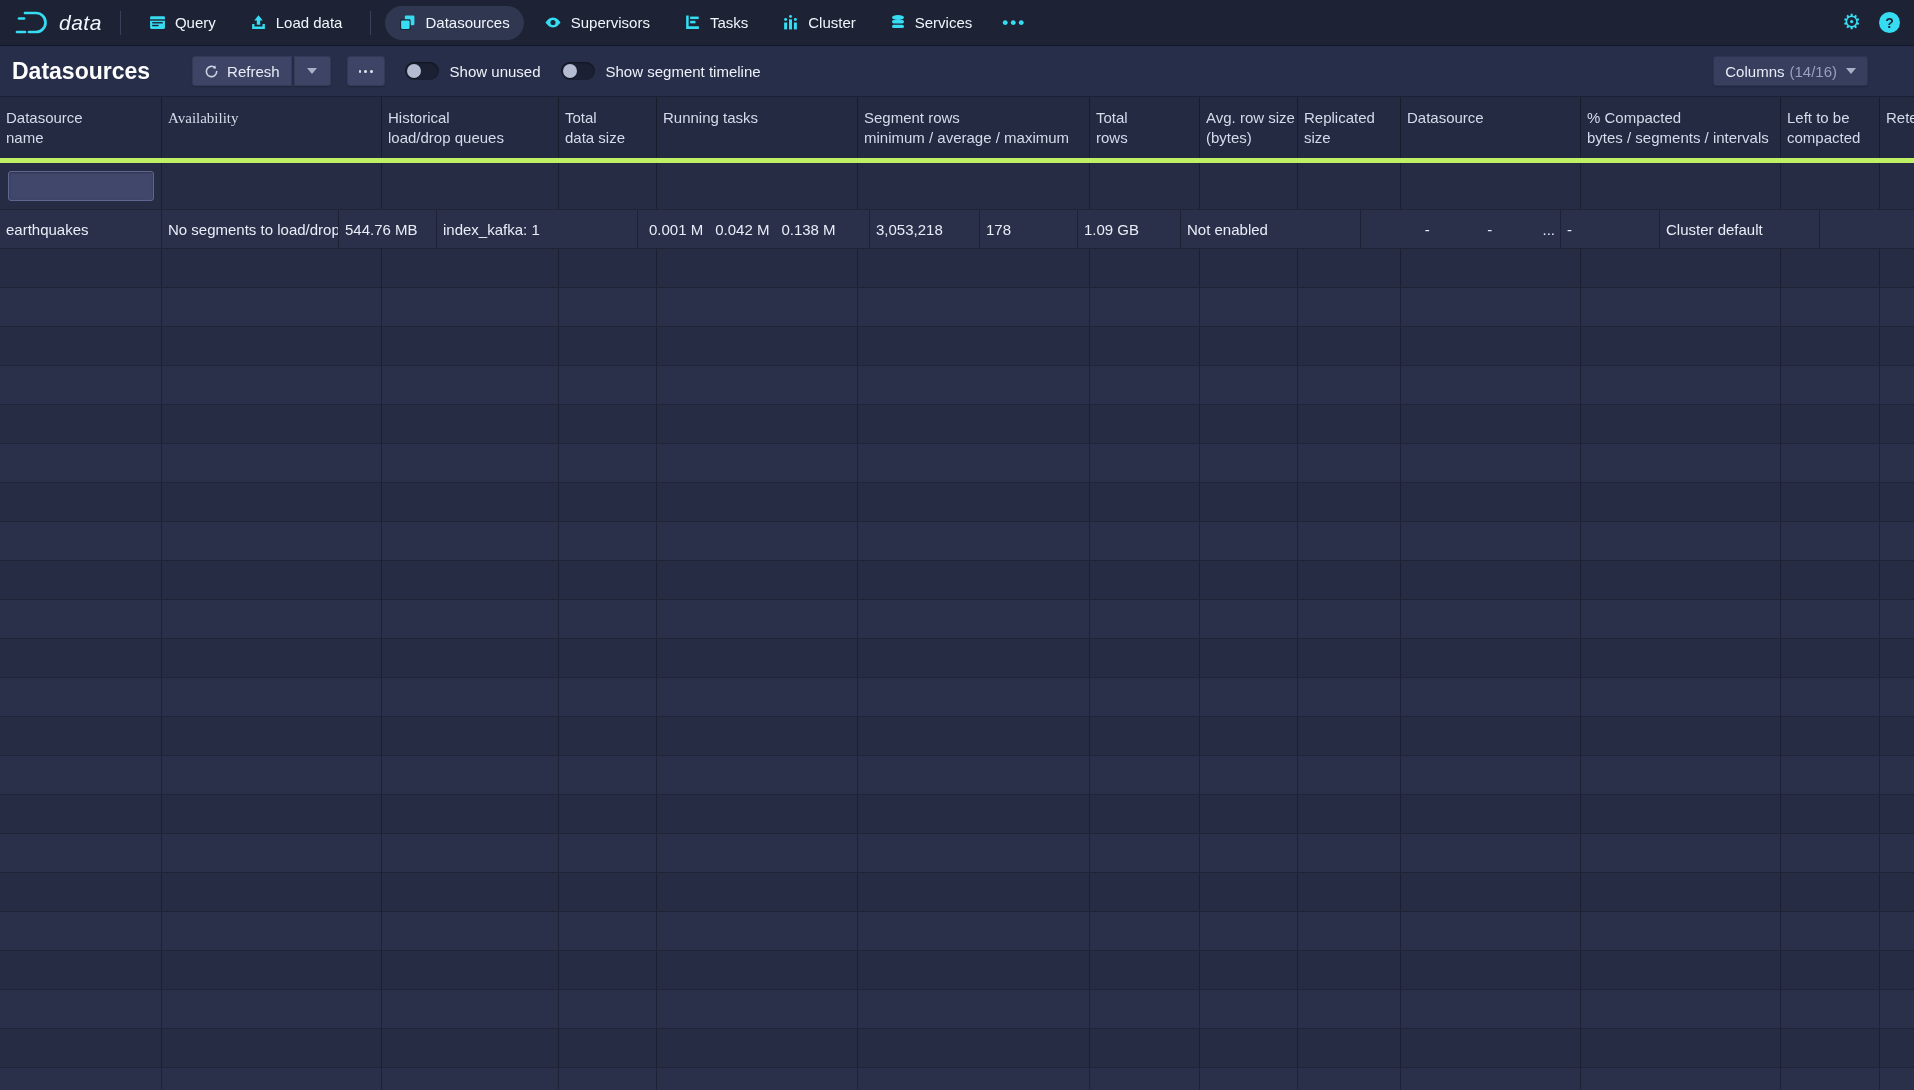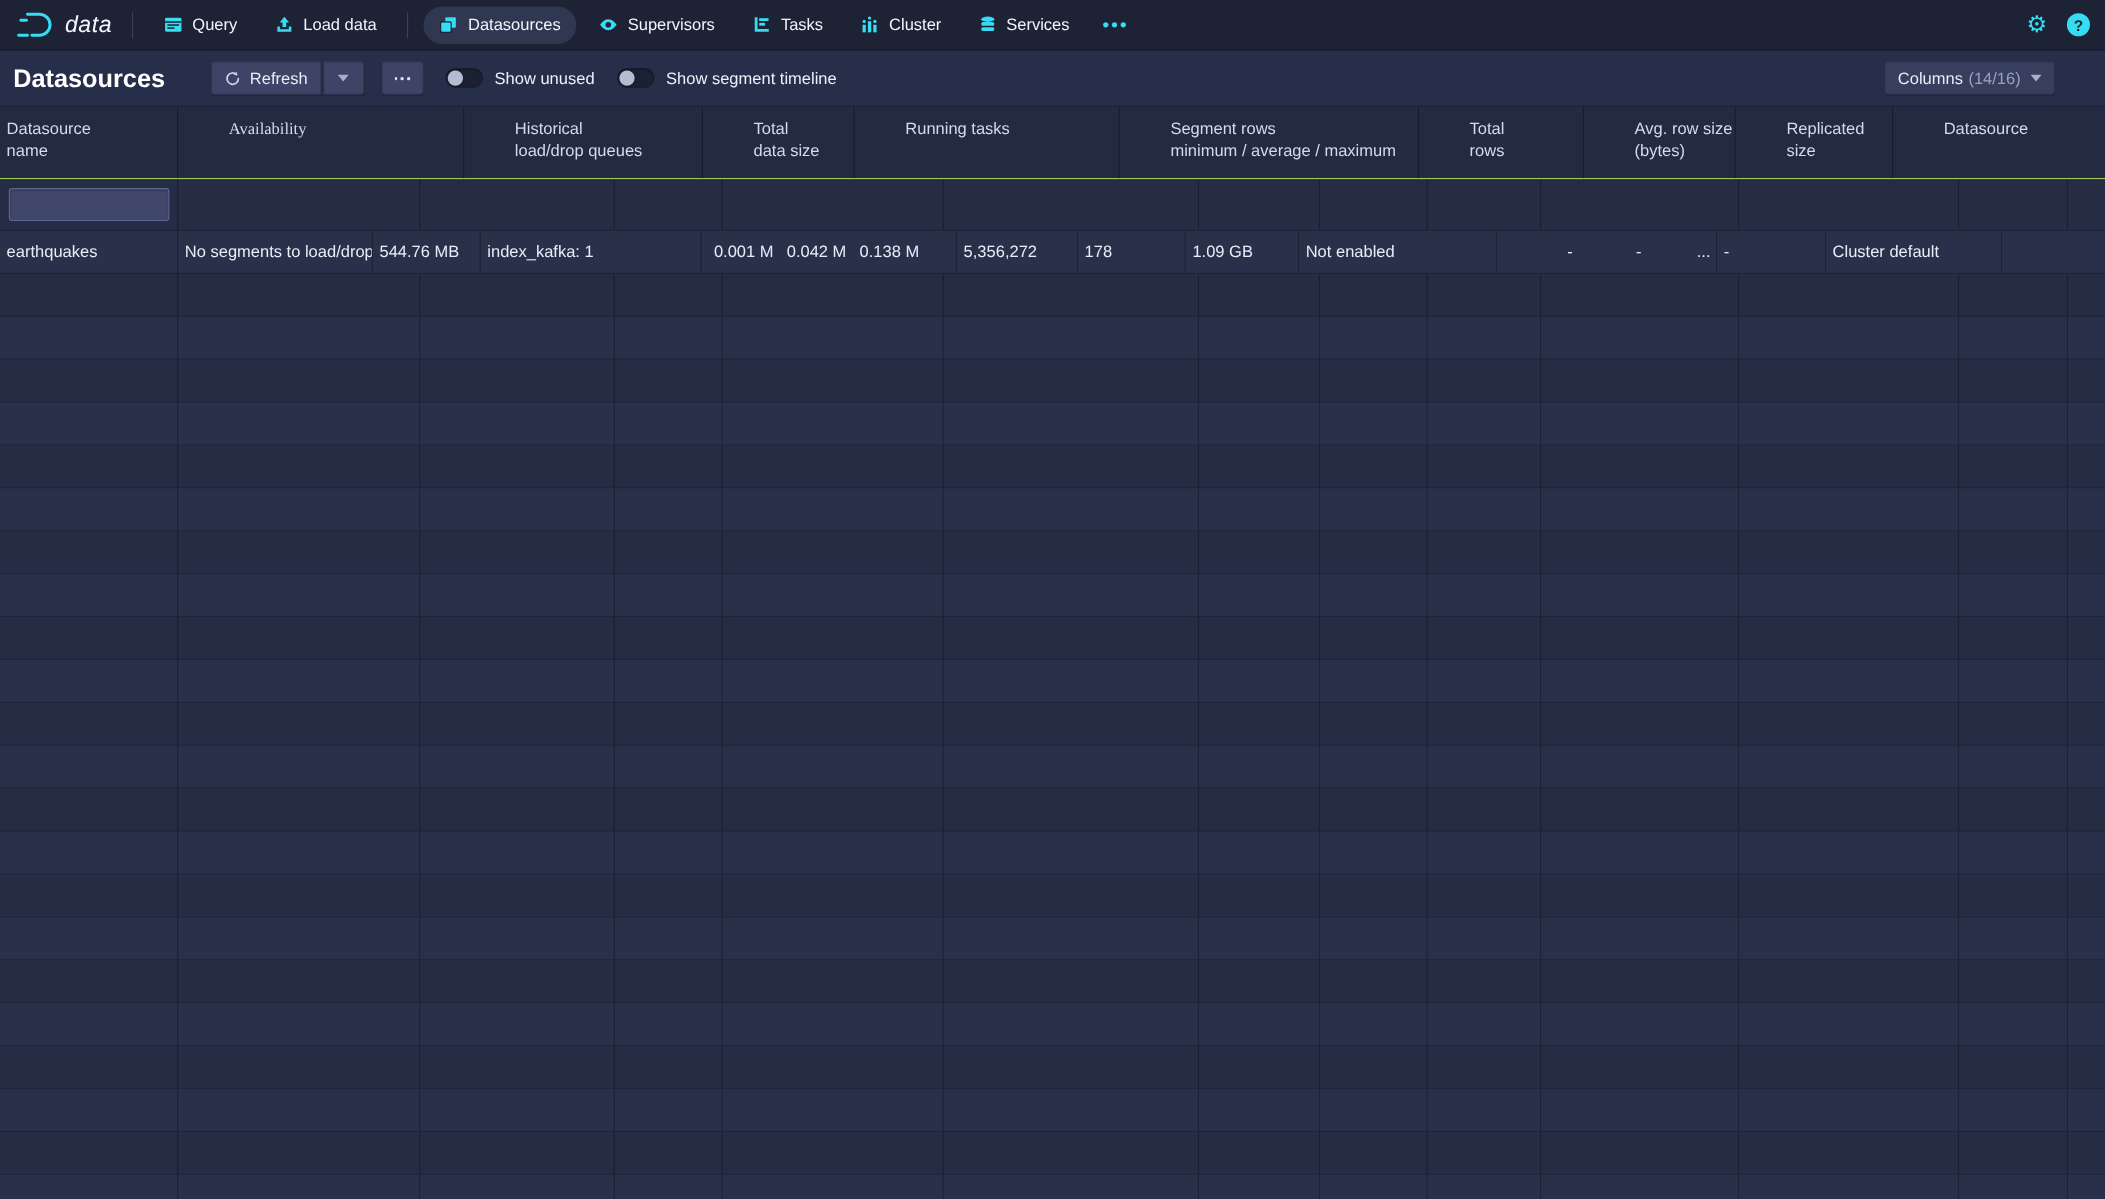--- a/index.html
+++ b/index.html
@@ -59,21 +59,21 @@
   .switch-knob{
     position:absolute;left:2px;top:2px;width:14px;height:14px;border-radius:50%;
     background:#b4bcd2;box-shadow:0 1px 1px rgba(0,0,0,.4);
   }
   .switch-label{font-size:15px;color:#eef1f9;margin-left:11px;}
   .columns-btn{margin-left:auto;margin-right:34px;background:#373e5e;}
   .columns-count{color:#98a1bd;margin-left:5px;}
   .columns-btn .caret{margin-left:9px;}
   
   .table{width:1914px;overflow:hidden;}
-  .thead{display:flex;height:66px;background:#242a41;box-sizing:border-box;border-bottom:1px solid #bef264;gap:40px;}
+  .thead{display:flex;height:66px;background:#242a41;box-sizing:border-box;border-bottom:5px solid #bef264;}
   .th{
     box-sizing:border-box;flex:0 0 auto;padding:11px 6px 0 6px;font-size:15px;line-height:20px;
     color:#d4dbeb;border-right:1px solid rgba(10,14,25,.45);overflow:hidden;white-space:nowrap;cursor:pointer;
   }
   .tr{display:flex;height:39px;box-sizing:border-box;border-bottom:1px solid #1f2536;}
   .tr.filter{height:47px;}
   .tr.dark{background:#262c43;}
   .tr.light{background:#2a304a;}
   .td{
     box-sizing:border-box;flex:0 0 auto;display:flex;align-items:center;padding:0 6px;
@@ -265,20 +265,24 @@
         <div>Avg. row size</div>
         <div>(bytes)</div>
       </div>
       <div class="th" style="width: 103px;">
         <div>Replicated</div>
         <div>size</div>
       </div>
       <div class="th" style="width: 180px;">
         <div>Datasource</div>
       </div>
+      <div class="th" style="width: 200px;">
+        <div>% Compacted</div>
+        <div>bytes / segments / intervals</div>
+      </div>
       <div class="th" style="width: 99px;">
         <div>Left to be</div>
         <div>compacted</div>
       </div>
       <div class="th" style="width: 160px;">
         <div>Retention</div>
       </div>
     </div>
   <div id="tbody">
       <div class="tr filter dark">
@@ -310,21 +314,21 @@
         </div>
         <div class="td" style="width: 201px;">
           <span>index_kafka: 1</span>
         </div>
         <div class="td seg-rows" style="width: 232px;">
           <span>0.001 M</span>
           <span>0.042 M</span>
           <span>0.138 M</span>
         </div>
         <div class="td" style="width: 110px;">
-          <span>5,356,272</span>
+          <span>3,053,218</span>
         </div>
         <div class="td" style="width: 98px;">
           <span>178</span>
         </div>
         <div class="td" style="width: 103px;">
           <span>1.09 GB</span>
         </div>
         <div class="td" style="width: 180px;">
           <span>Not enabled</span>
         </div>

